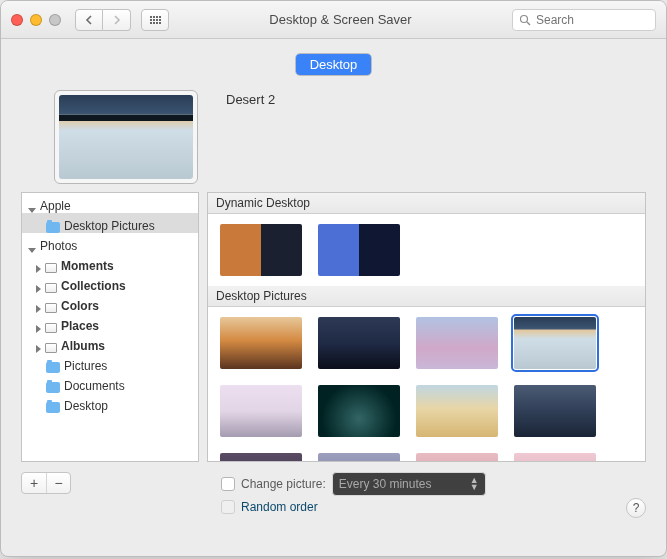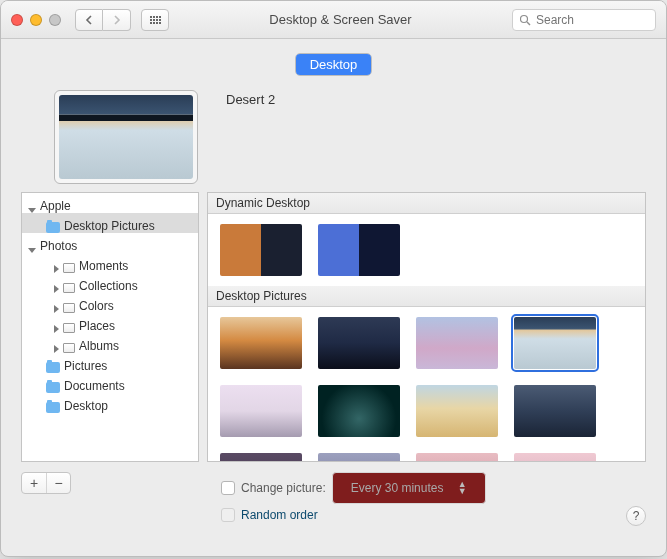--- a/index.html
+++ b/index.html
@@ -36,38 +36,38 @@
 .sidebar { width:178px; border:1px solid #c4c4c4; background:#fff; font-size:12px; overflow:hidden; }
 .sb-item { display:flex; align-items:flex-end; height:20px; padding:0 6px; gap:4px; cursor:default; }
 .sb-item.selected { background:#dcdcdc; }
 .tri { width:0; height:0; border-style:solid; display:inline-block; }
 .tri.down { border-width:5px 4px 0 4px; border-color:#7a7a7a transparent transparent transparent; }
 .tri.right { border-width:4px 0 4px 5px; border-color:transparent transparent transparent #7a7a7a; }
 .folder-icon { width:14px; height:11px; background:#6fb7f1; border-radius:2px; position:relative; }
 .folder-icon::before { content:""; position:absolute; top:-2px; left:1px; width:5px; height:3px; background:#6fb7f1; border-radius:1px 1px 0 0; }
 .photolib-icon { width:12px; height:10px; border:1px solid #999; border-radius:1px; background:linear-gradient(#fff,#eee); }
 .colors-icon { width:12px; height:12px; border-radius:50%; background:conic-gradient(red,orange,yellow,green,cyan,blue,magenta,red); }
-.indent1 { padding-left:32px; }
+.indent1 { padding-left:14px;font-weight:bold; }
 .indent2b { padding-left:24px; }
 .sb-label { color:#333; }
 
 .content { flex:1; border:1px solid #c4c4c4; background:#fff; overflow:hidden; display:flex; flex-direction:column; }
 .section-h { background:linear-gradient(#f2f2f2,#e8e8e8); border-bottom:1px solid #cfcfcf; font-size:12px; padding:3px 8px; color:#333; }
 .thumbs { display:flex; flex-wrap:wrap; gap:16px; padding:10px 12px; }
 .thumb { width:82px; height:52px; border-radius:2px; cursor:default; }
 .thumb.selected { outline:2px solid #2f6fde; outline-offset:1px; }
 
 .footer { display:flex; align-items:flex-start; padding:10px 20px 0 20px; gap:10px; position:relative; }
 .pm-group { display:flex; border:1px solid #c5c5c5; border-radius:4px; overflow:hidden; background:linear-gradient(#fff,#f2f2f2); }
 .pm-btn { width:24px; height:20px; display:flex; align-items:center; justify-content:center; font-size:14px; color:#555; }
 .pm-btn+.pm-btn { border-left:1px solid #d5d5d5; }
 .chk-row { display:flex; align-items:center; gap:6px; font-size:12px; color:#5a5a5a; }
 .chk { width:14px; height:14px; border:1px solid #b5b5b5; border-radius:3px; background:#fff; }
 .chk.disabled { background:#efefef; border-color:#d0d0d0; }
-.select { width:154px; height:32px; border:1px solid #d7d7d7; border-radius:4px; background:#7f1d1d; font-size:12px; color:#a8a8a8; display:flex; align-items:center; justify-content:space-between; padding:0 18px; }
+.select { width:154px; height:24px; border:1px solid #d7d7d7; border-radius:4px; background:#404040; font-size:12px; color:#a8a8a8; display:flex; align-items:center; justify-content:space-between; padding:0 6px; }
 .stepper { font-size:9px; color:#bbb; line-height:7px; text-align:center; }
 .help-btn { position:absolute; right:20px; bottom:-4px; width:20px; height:20px; border:1px solid #c5c5c5; border-radius:50%; background:linear-gradient(#fff,#eee); font-size:12px; color:#555; display:flex; align-items:center; justify-content:center; }
 .col { display:flex; flex-direction:column; gap:4px; }
 </style>
 </head>
 <body>
 
 <div class="window">
 
   <div class="titlebar">

